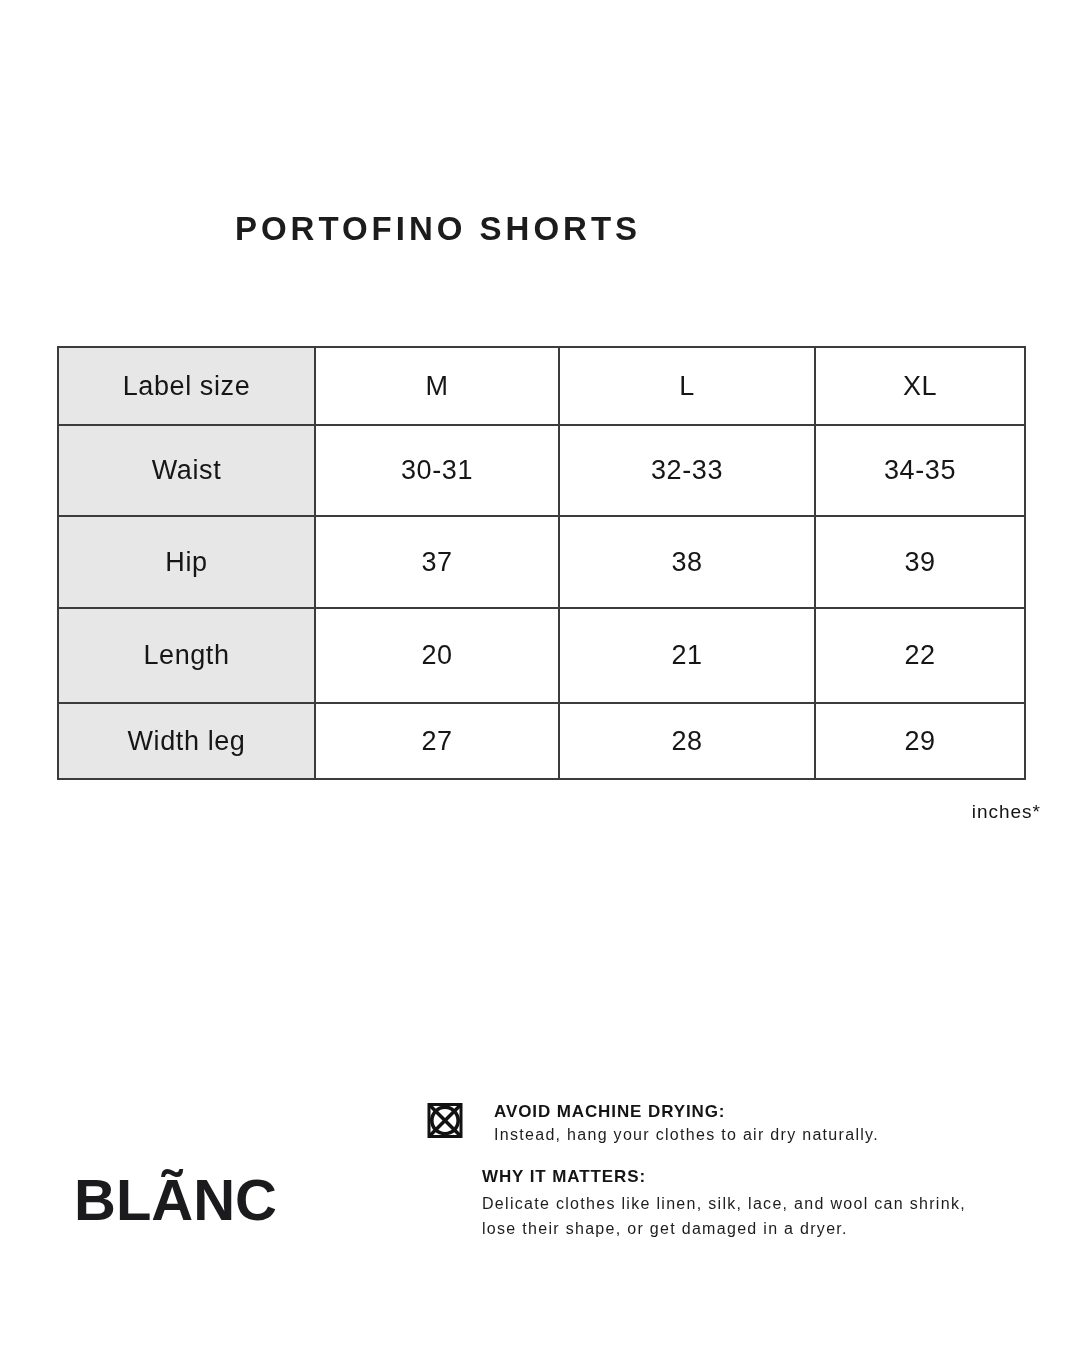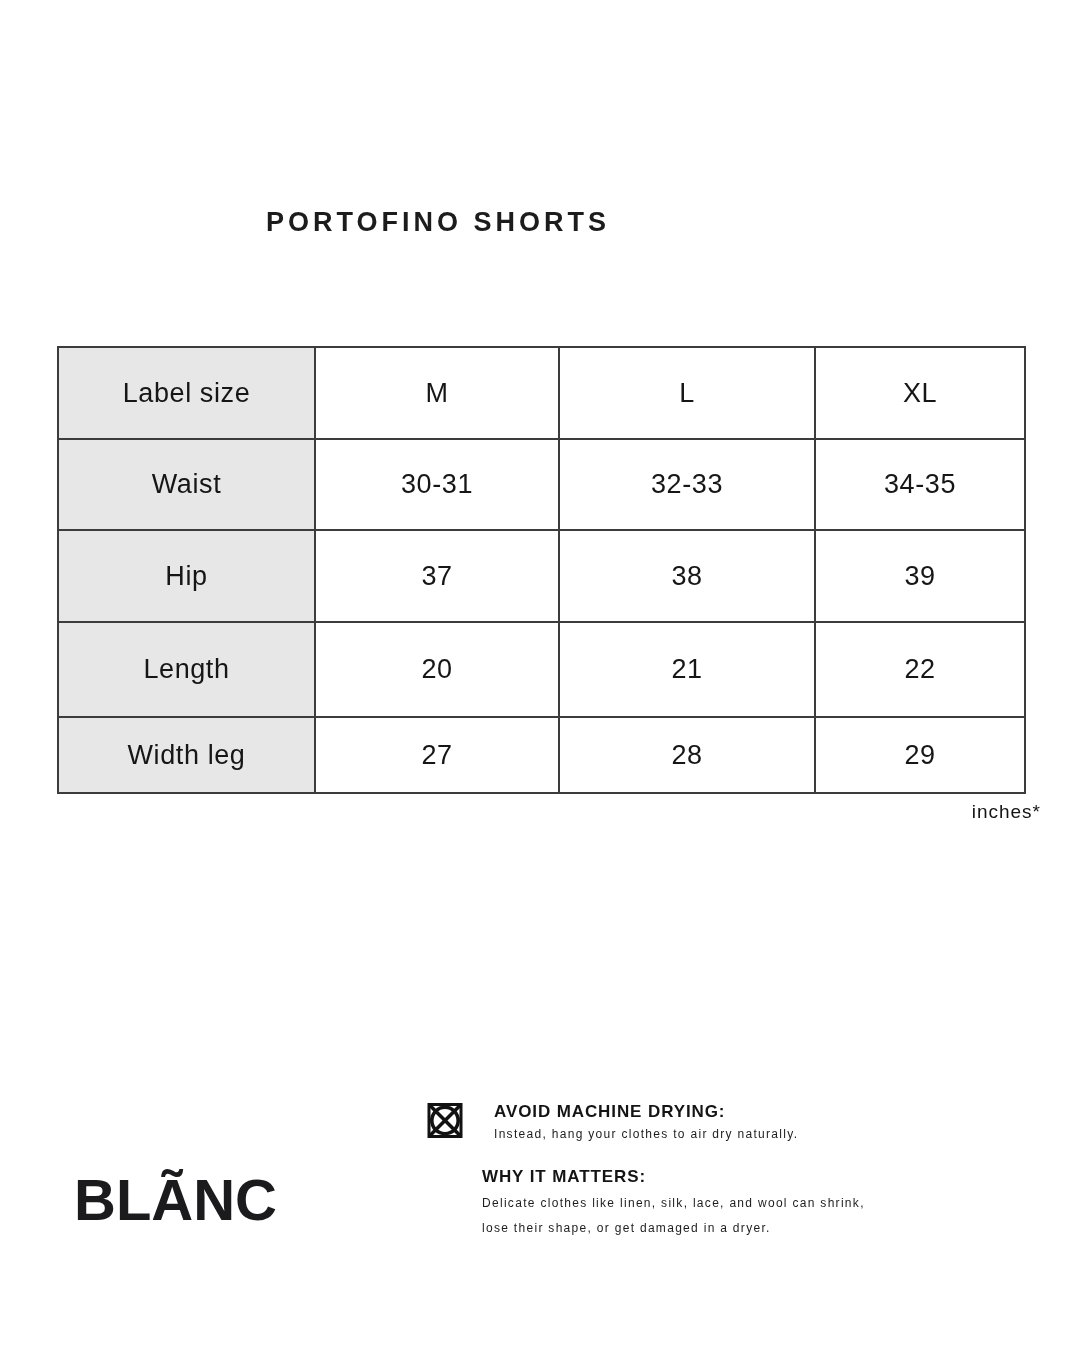--- a/index.html
+++ b/index.html
@@ -8,23 +8,23 @@
     width: 1080px; height: 1350px;
     position: relative;
     font-family: "Liberation Sans", sans-serif;
     color: #1a1a1a;
     overflow: hidden;
   }
   .page { position: absolute; inset: 0; background: #ffffff; }
 
   .title {
     position: absolute;
-    top: 207px; left: 0; width: 876px;
+    top: 214px; left: 0; width: 876px;
     text-align: center;
-    font-size: 27px;
+    font-size: 33px;
     font-weight: 700;
     letter-spacing: 4px;
     line-height: 30px;
     color: #1c1c1c;
   }
 
   table.size-table {
     position: absolute;
     left: 57px; top: 346px;
     width: 967px;
@@ -34,21 +34,21 @@
   .size-table td {
     border: 2px solid #3c3c3c;
     text-align: center;
     vertical-align: middle;
     font-size: 27px;
     letter-spacing: 0.6px;
     color: #161616;
     background: #ffffff;
   }
   .size-table td.lbl { background: #e7e7e7; }
-  tr.r0 { height: 92px; padding-left: 16px; }
+  tr.r0 { height: 78px; padding-left: 16px; }
   tr.r1 { height: 91px; }
   tr.r2 { height: 92px; }
   tr.r3 { height: 95px; }
   tr.r4 { height: 76px; }
 
   .unit-note {
     position: absolute;
     top: 801px; right: 39px;
     font-size: 19px;
     letter-spacing: 1px;
@@ -66,21 +66,21 @@
   .care-avoid .icon-wrap { width: 36px; margin-right: 19px; flex: none; }
   .care-heading {
     font-size: 17px;
     font-weight: 700;
     letter-spacing: 0.9px;
     line-height: 22px;
     color: #141414;
     white-space: nowrap;
   }
   .care-line {
-    font-size: 12px;
+    font-size: 16px;
     letter-spacing: 1.3px;
     line-height: 25px;
     color: #1d1d1d;
     white-space: nowrap;
   }
   .care-avoid .care-line { line-height: 23px; }
 
   .care-why {
     position: absolute;
     left: 482px; top: 1166px;

